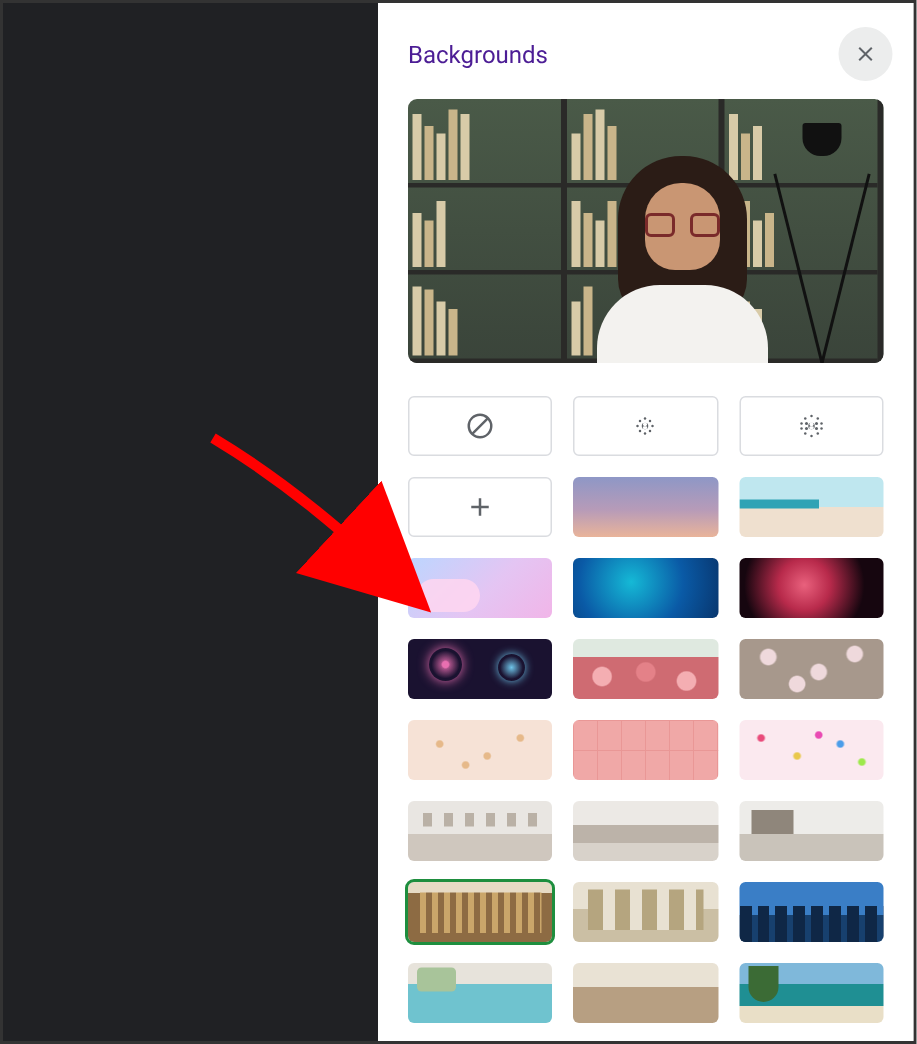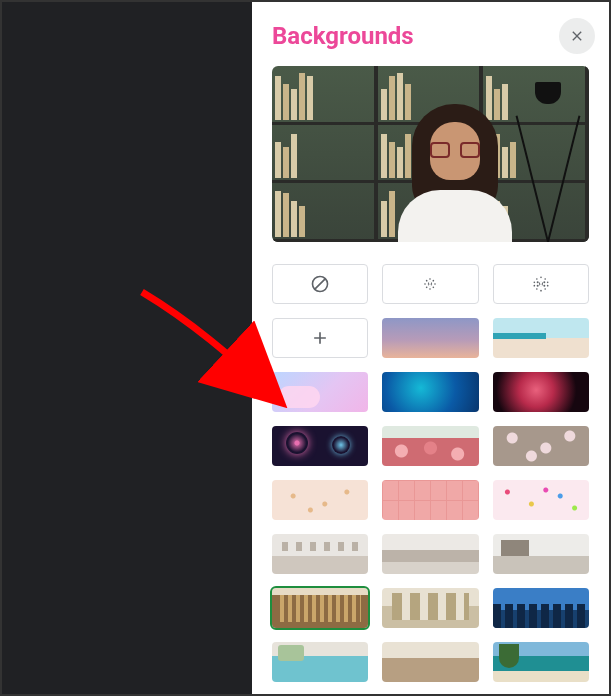--- a/index.html
+++ b/index.html
@@ -24,23 +24,23 @@
       overflow: hidden;
     }
     .header {
       display: flex;
       align-items: center;
       justify-content: space-between;
       height: 48px;
       margin-bottom: 6px;
     }
     .title {
-      font-size: 24px;
-      color: #ec4899;
-      font-weight: 700;
+      font-size: 16px;
+      color: #4c1d95;
+      font-weight: 400;
     }
     .close-btn {
       width: 36px; height: 36px;
       border-radius: 50%;
       background: #eceded;
       display: flex;
       align-items: center;
       justify-content: center;
       cursor: pointer;
       position: relative;

